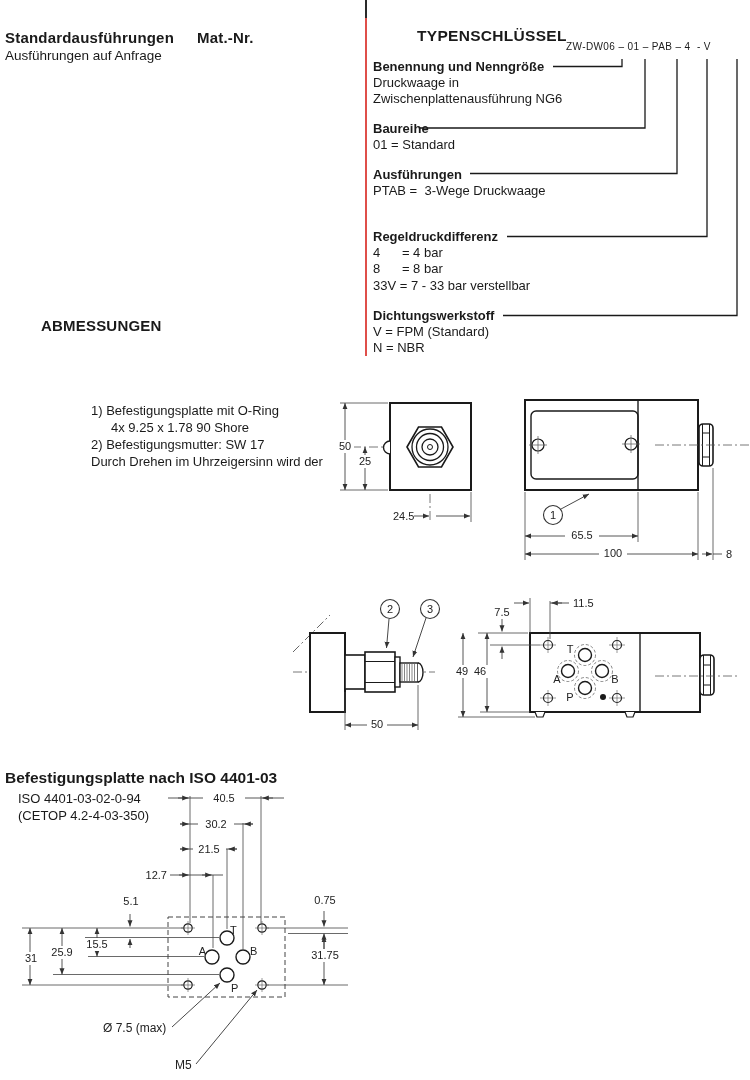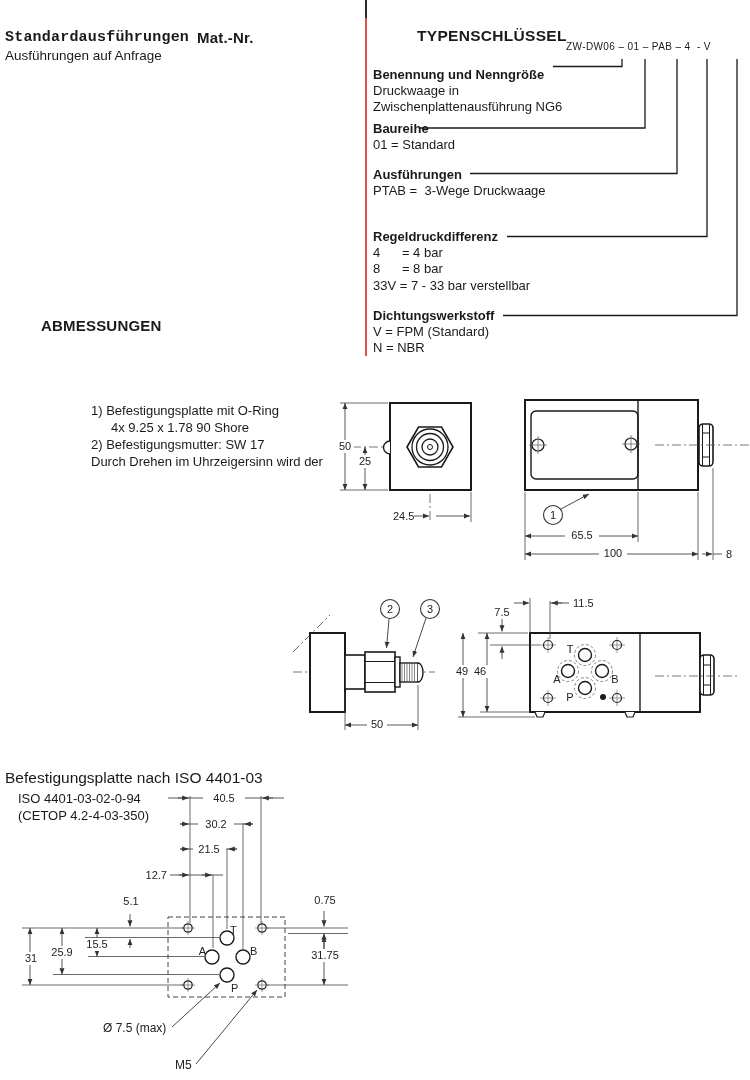--- a/index.html
+++ b/index.html
@@ -16,31 +16,31 @@
   .blackline{position:absolute;left:365px;top:0;width:2px;height:18px;background:#2a2a2a;}
   .notes{font-size:13px;line-height:17px;}
   .notes .ind{padding-left:20px;}
   svg{position:absolute;overflow:visible;}
   svg text{font-family:"Liberation Sans","DejaVu Sans",sans-serif;font-size:11px;fill:#222;}
   .cl{stroke:#1a1a1a;stroke-width:1.3px;fill:none;}
 </style>
 </head>
 <body>
 
-<div class="abs h15" style="left:5px;top:29px;font-family:Liberation Mono, monospace;">Standardausführungen</div>
+<div class="abs h15" style="left:5px;top:29px;">Standardausführungen</div>
 <div class="abs h15" style="left:197px;top:29px;">Mat.-Nr.</div>
 <div class="abs t135" style="left:5px;top:48px;">Ausführungen auf Anfrage</div>
 
 <div class="blackline"></div>
 <div class="redline"></div>
 
 <div class="abs" style="left:373px;top:27px;font-size:15.5px;font-weight:bold;letter-spacing:.3px;margin-left:44px;">TYPENSCHLÜSSEL</div>
 <div class="abs code" style="left:566px;top:41px;">ZW-DW06 – 01 – PAB – 4  - V</div>
 
-<div class="abs t13" style="left:373px;top:59px;margin-top:8px;">
+<div class="abs t13" style="left:373px;top:59px;">
   <div class="b">Benennung und Nenngröße</div>
   <div>Druckwaage in</div>
   <div>Zwischenplattenausführung NG6</div>
 </div>
 <div class="abs t13" style="left:373px;top:121px;">
   <div class="b">Baureihe</div>
   <div>01 = Standard</div>
 </div>
 <div class="abs t13" style="left:373px;top:167px;">
   <div class="b">Ausführungen</div>
@@ -249,21 +249,21 @@
 
   <path d="M80,137 H30 M85,142 H8" stroke="#444" stroke-width=".8" fill="none"></path>
   <line x1="37" y1="58" x2="37" y2="137" stroke="#444" stroke-width=".9" marker-start="url(#pva)" marker-end="url(#pva)"></line>
   <rect x="21" y="90" width="18" height="13" fill="#fff"></rect>
   <text x="30" y="100" text-anchor="middle">46</text>
   <line x1="13" y1="58" x2="13" y2="142" stroke="#444" stroke-width=".9" marker-start="url(#pva)" marker-end="url(#pva)"></line>
   <rect x="3" y="90" width="18" height="13" fill="#fff"></rect>
   <text x="12" y="100" text-anchor="middle">49</text>
 </svg>
 
-<div class="abs" style="left:5px;top:769px;font-size:15.5px;font-weight:normal;">Befestigungsplatte nach ISO 4401-03</div>
+<div class="abs" style="left:5px;top:769px;font-size:15.5px;font-weight:bold;">Befestigungsplatte nach ISO 4401-03</div>
 <div class="abs t13" style="left:18px;top:791px;">ISO 4401-03-02-0-94</div>
 <div class="abs t13" style="left:18px;top:808px;">(CETOP 4.2-4-03-350)</div>
 
 <svg class="abs" style="left:0;top:780px;" width="400" height="300">
   <defs>
     <marker id="ipa" viewBox="0 0 10 10" refX="10" refY="5" markerWidth="7" markerHeight="7" orient="auto-start-reverse">
       <path d="M0,1 L10,5 L0,9 z" fill="#333"></path>
     </marker>
   </defs>
 

